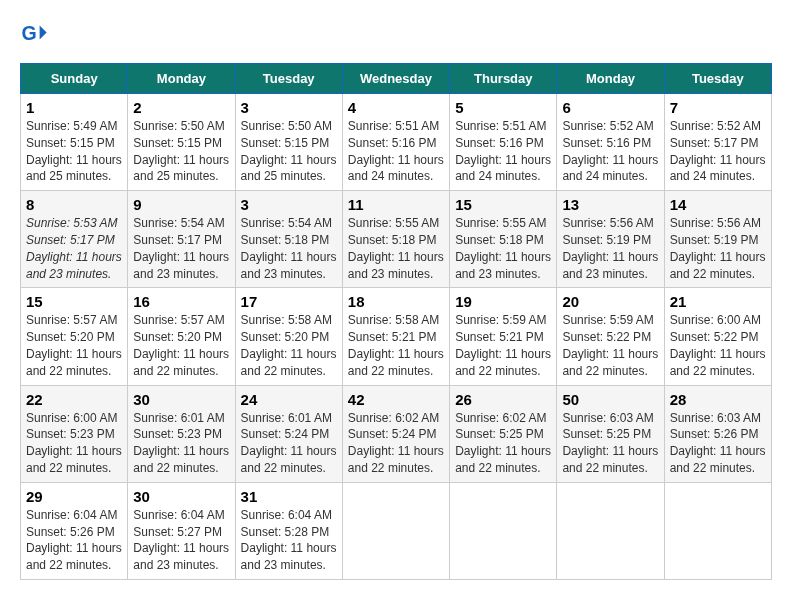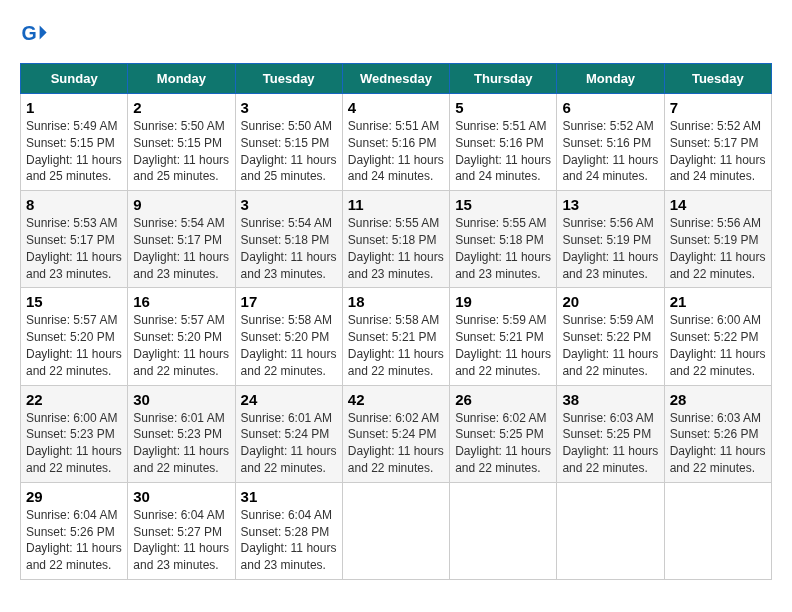--- a/index.html
+++ b/index.html
@@ -145,21 +145,21 @@
         <td><span class="day-num">6</span><span class="day-info" style="white-space: pre-line;">Sunrise: 5:52 AM
 Sunset: 5:16 PM
 Daylight: 11 hours
 and 24 minutes.</span></td>
         <td><span class="day-num">7</span><span class="day-info" style="white-space: pre-line;">Sunrise: 5:52 AM
 Sunset: 5:17 PM
 Daylight: 11 hours
 and 24 minutes.</span></td>
       </tr>
       <tr>
-        <td><span class="day-num">8</span><span class="day-info" style="white-space: pre-line;">Sunrise: 5:53 AM
+        <td><span class="day-num">8</span><span class="day-info" style="white-space: pre-line; font-style: italic;">Sunrise: 5:53 AM
 Sunset: 5:17 PM
 Daylight: 11 hours
 and 23 minutes.</span></td>
         <td><span class="day-num">9</span><span class="day-info" style="white-space: pre-line;">Sunrise: 5:54 AM
 Sunset: 5:17 PM
 Daylight: 11 hours
 and 23 minutes.</span></td>
         <td><span class="day-num">3</span><span class="day-info" style="white-space: pre-line;">Sunrise: 5:54 AM
 Sunset: 5:18 PM
 Daylight: 11 hours
@@ -225,21 +225,21 @@
 Daylight: 11 hours
 and 22 minutes.</span></td>
         <td><span class="day-num">42</span><span class="day-info" style="white-space: pre-line;">Sunrise: 6:02 AM
 Sunset: 5:24 PM
 Daylight: 11 hours
 and 22 minutes.</span></td>
         <td><span class="day-num">26</span><span class="day-info" style="white-space: pre-line;">Sunrise: 6:02 AM
 Sunset: 5:25 PM
 Daylight: 11 hours
 and 22 minutes.</span></td>
-        <td><span class="day-num">38</span><span class="day-info" style="white-space: pre-line;">Sunrise: 6:03 AM
+        <td><span class="day-num">50</span><span class="day-info" style="white-space: pre-line;">Sunrise: 6:03 AM
 Sunset: 5:25 PM
 Daylight: 11 hours
 and 22 minutes.</span></td>
         <td><span class="day-num">28</span><span class="day-info" style="white-space: pre-line;">Sunrise: 6:03 AM
 Sunset: 5:26 PM
 Daylight: 11 hours
 and 22 minutes.</span></td>
       </tr>
       <tr>
         <td><span class="day-num">29</span><span class="day-info" style="white-space: pre-line;">Sunrise: 6:04 AM

